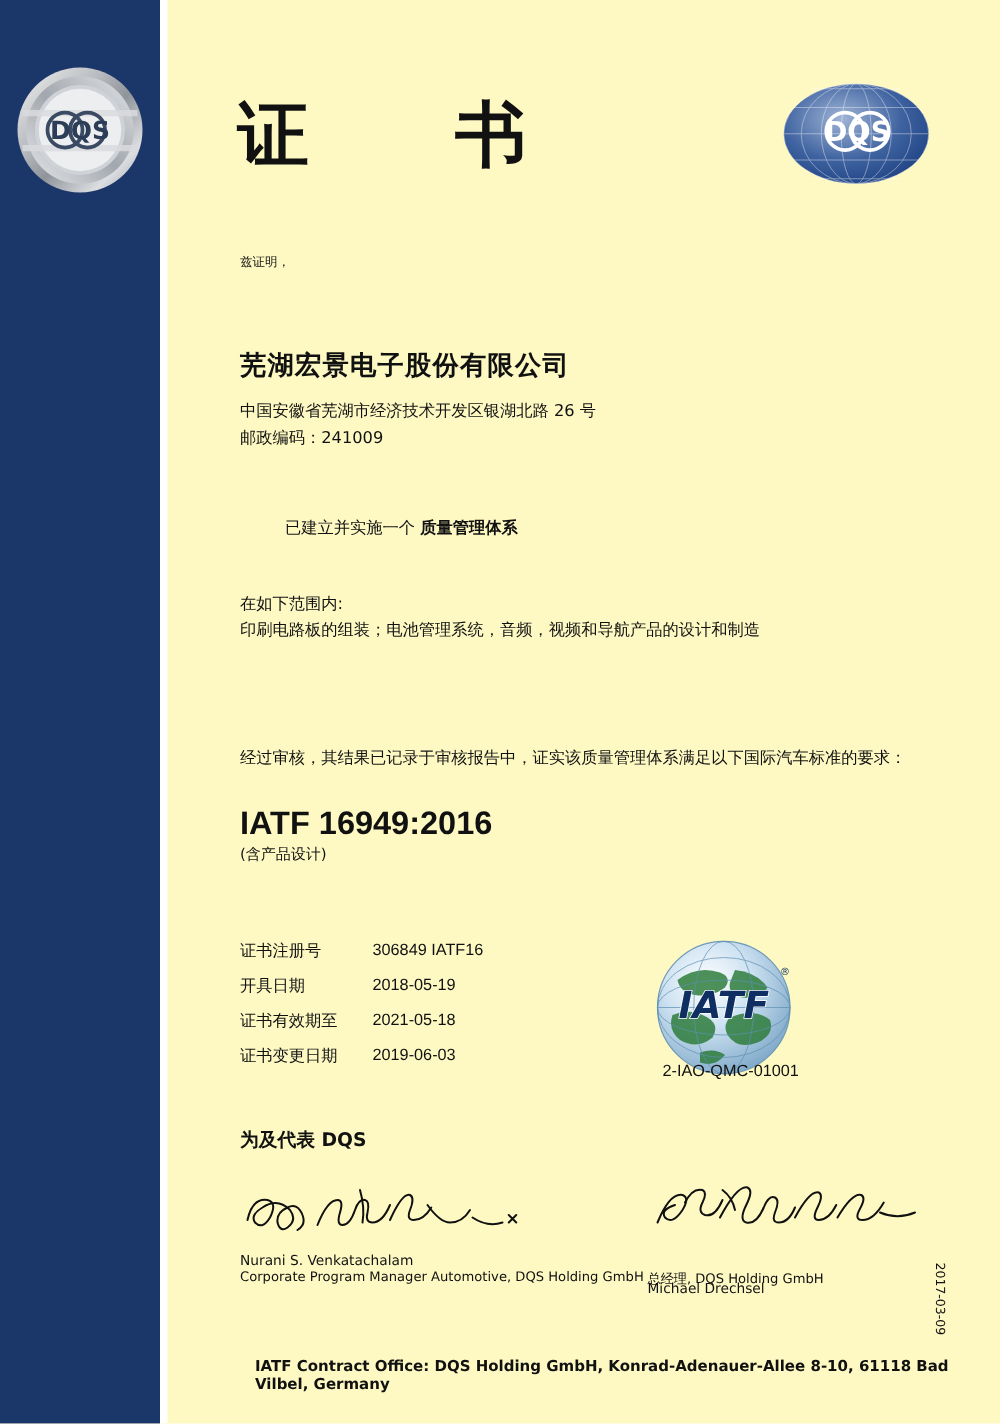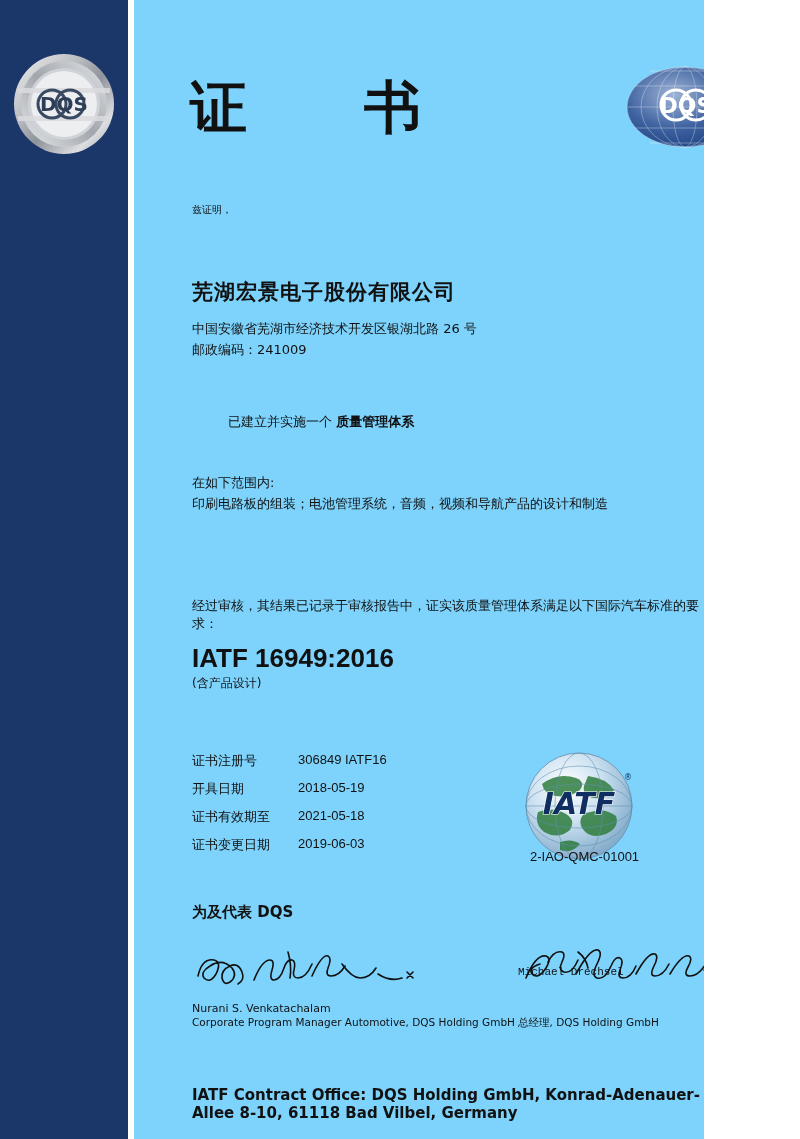--- a/index.html
+++ b/index.html
@@ -6,23 +6,23 @@
     margin: 0;
     padding: 0;
     background: #ffffff;
   }
   body {
     font-family: "Liberation Sans", sans-serif;
     color: #111111;
   }
   .page {
     position: relative;
-    width: 704px;
+    width: 800px;
     height: 1139px;
-    background: #7dd3fc;
+    background: #fef9c3;
     overflow: hidden;
   }
   
   .left-band {
     position: absolute;
     left: 0;
     top: 0;
     width: 128px;
     height: 1139px;
     background: #1b3668;
@@ -145,29 +145,29 @@
     color: #111111;
   }
   .sig-role {
     position: absolute;
     font-family: "DejaVu Sans", sans-serif;
     font-size: 10.5px;
     color: #111111;
   }
   .nl1 { left: 192px; top: 1002px; }
   .rl1 { left: 192px; top: 1016px; }
-  .nl2 { left: 518px; top: 966px; font-family: Liberation Mono, monospace; }
+  .nl2 { left: 518px; top: 1024px; }
   .rl2 { left: 518px; top: 1016px; }
 
   .footer {
     position: absolute;
-    left: 192px;
+    left: 204px;
     top: 1086px;
     font-family: "DejaVu Sans", sans-serif;
-    font-size: 15px;
+    font-size: 12px;
     font-weight: bold;
     color: #111111;
   }
 
   .sidecode {
     position: absolute;
     left: 757px;
     top: 1010px;
     font-family: "DejaVu Sans", sans-serif;
     font-size: 10px;

